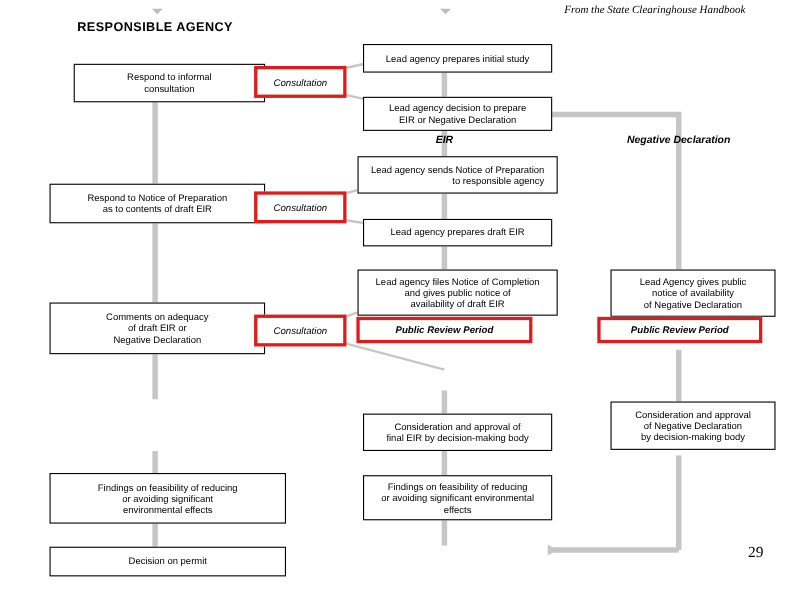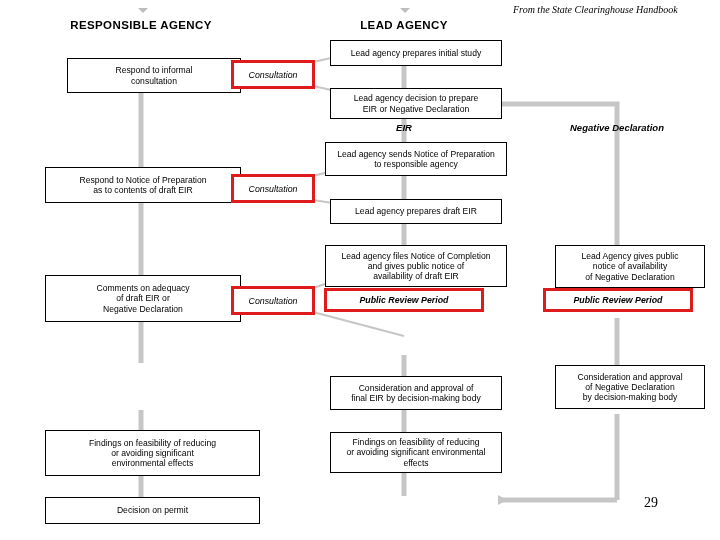--- a/index.html
+++ b/index.html
@@ -47,20 +47,21 @@
     font-style:italic;
     font-size:10px;
     color:#000;
     white-space:nowrap;
   }
   .pagenum{
     position:absolute;
     font-family:"Liberation Serif", serif;
     font-size:14px;
     color:#000;
+    margin-left:36px;
   }
 
   
   .box{
     position:absolute;
     box-sizing:border-box;
     background:#ffffff;
     border:1.6px solid #000;
     display:flex;
     align-items:center;
@@ -143,21 +144,20 @@
       <line x1="232" y1="300" x2="228" y2="300"></line>
       <line x1="313" y1="288" x2="404" y2="258"></line>
       <line x1="313" y1="312" x2="404" y2="336"></line>
     </g>
   </svg>
 
   <div class="tick" style="left:138px;top:8px;"></div>
   <div class="col-header" style="left:41px;top:19px;width:200px;">RESPONSIBLE AGENCY</div>
 
   <div class="tick" style="left:400px;top:8px;"></div>
-  <div class="col-header" style="left:304px;top:19px;width:200px;">LEAD AGENCY</div>
 
   <div class="credit" style="left:513px;top:4px;">From the State Clearinghouse Handbook</div>
 
   <div class="pagenum" style="left:644px;top:495px;">29</div>
 
   <div class="branch-label" style="left:354px;top:122px;width:100px;">EIR</div>
   <div class="branch-label" style="left:547px;top:122px;width:140px;">Negative Declaration</div>
 
   <div class="box" style="left:55px;top:58px;width:174px;height:35px;">Respond to informal
 consultation</div>
@@ -174,21 +174,21 @@
 or avoiding significant
 environmental effects</div>
 
   <div class="box" style="left:33px;top:497px;width:215px;height:27px;">Decision on permit</div>
 
   <div class="box" style="left:318px;top:40px;width:172px;height:26px;">Lead agency prepares initial study</div>
 
   <div class="box" style="left:318px;top:88px;width:172px;height:31px;">Lead agency decision to prepare
 EIR or Negative Declaration</div>
 
-  <div class="box" style="left:313px;top:142px;width:182px;height:34px;">Lead agency sends Notice of Preparation
+  <div class="box" style="left:313px;top:142px;width:182px;height:34px;text-align:right;">Lead agency sends Notice of Preparation
 to responsible agency</div>
 
   <div class="box" style="left:318px;top:199px;width:172px;height:25px;">Lead agency prepares draft EIR</div>
 
   <div class="box" style="left:313px;top:245px;width:182px;height:42px;">Lead agency files Notice of Completion
 and gives public notice of
 availability of draft EIR</div>
 
 
   <div class="box" style="left:318px;top:376px;width:172px;height:34px;">Consideration and approval of

